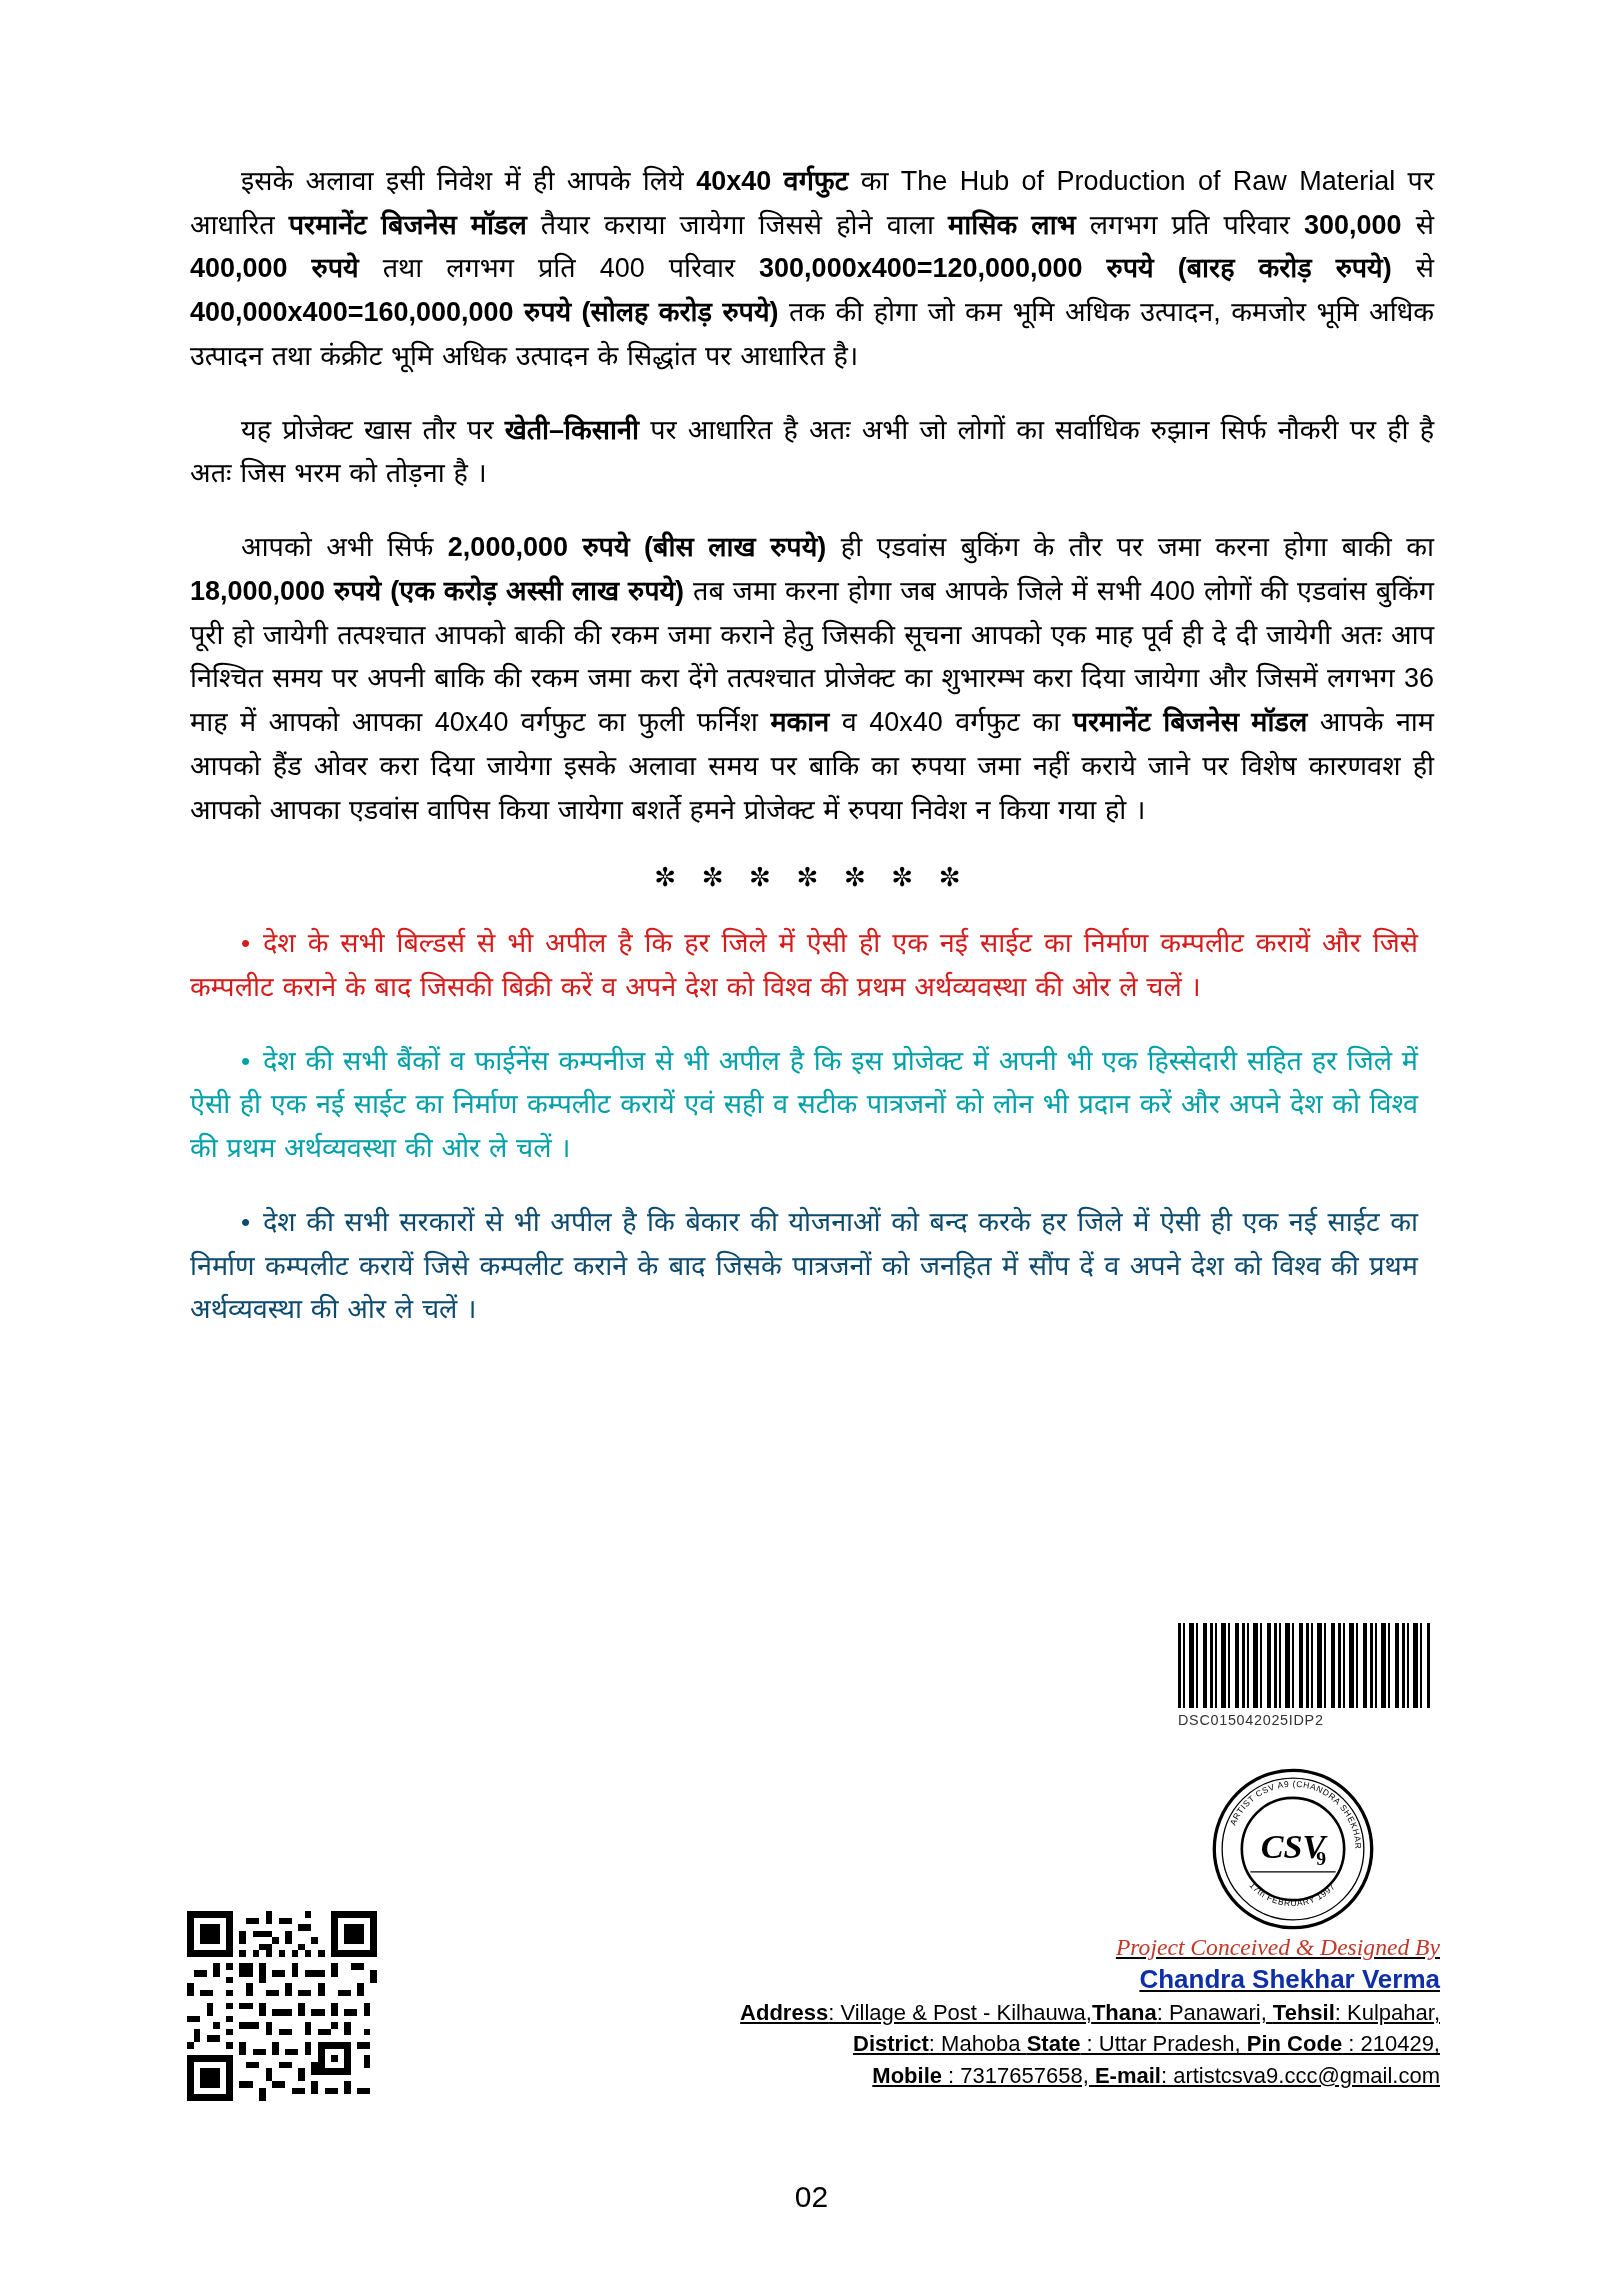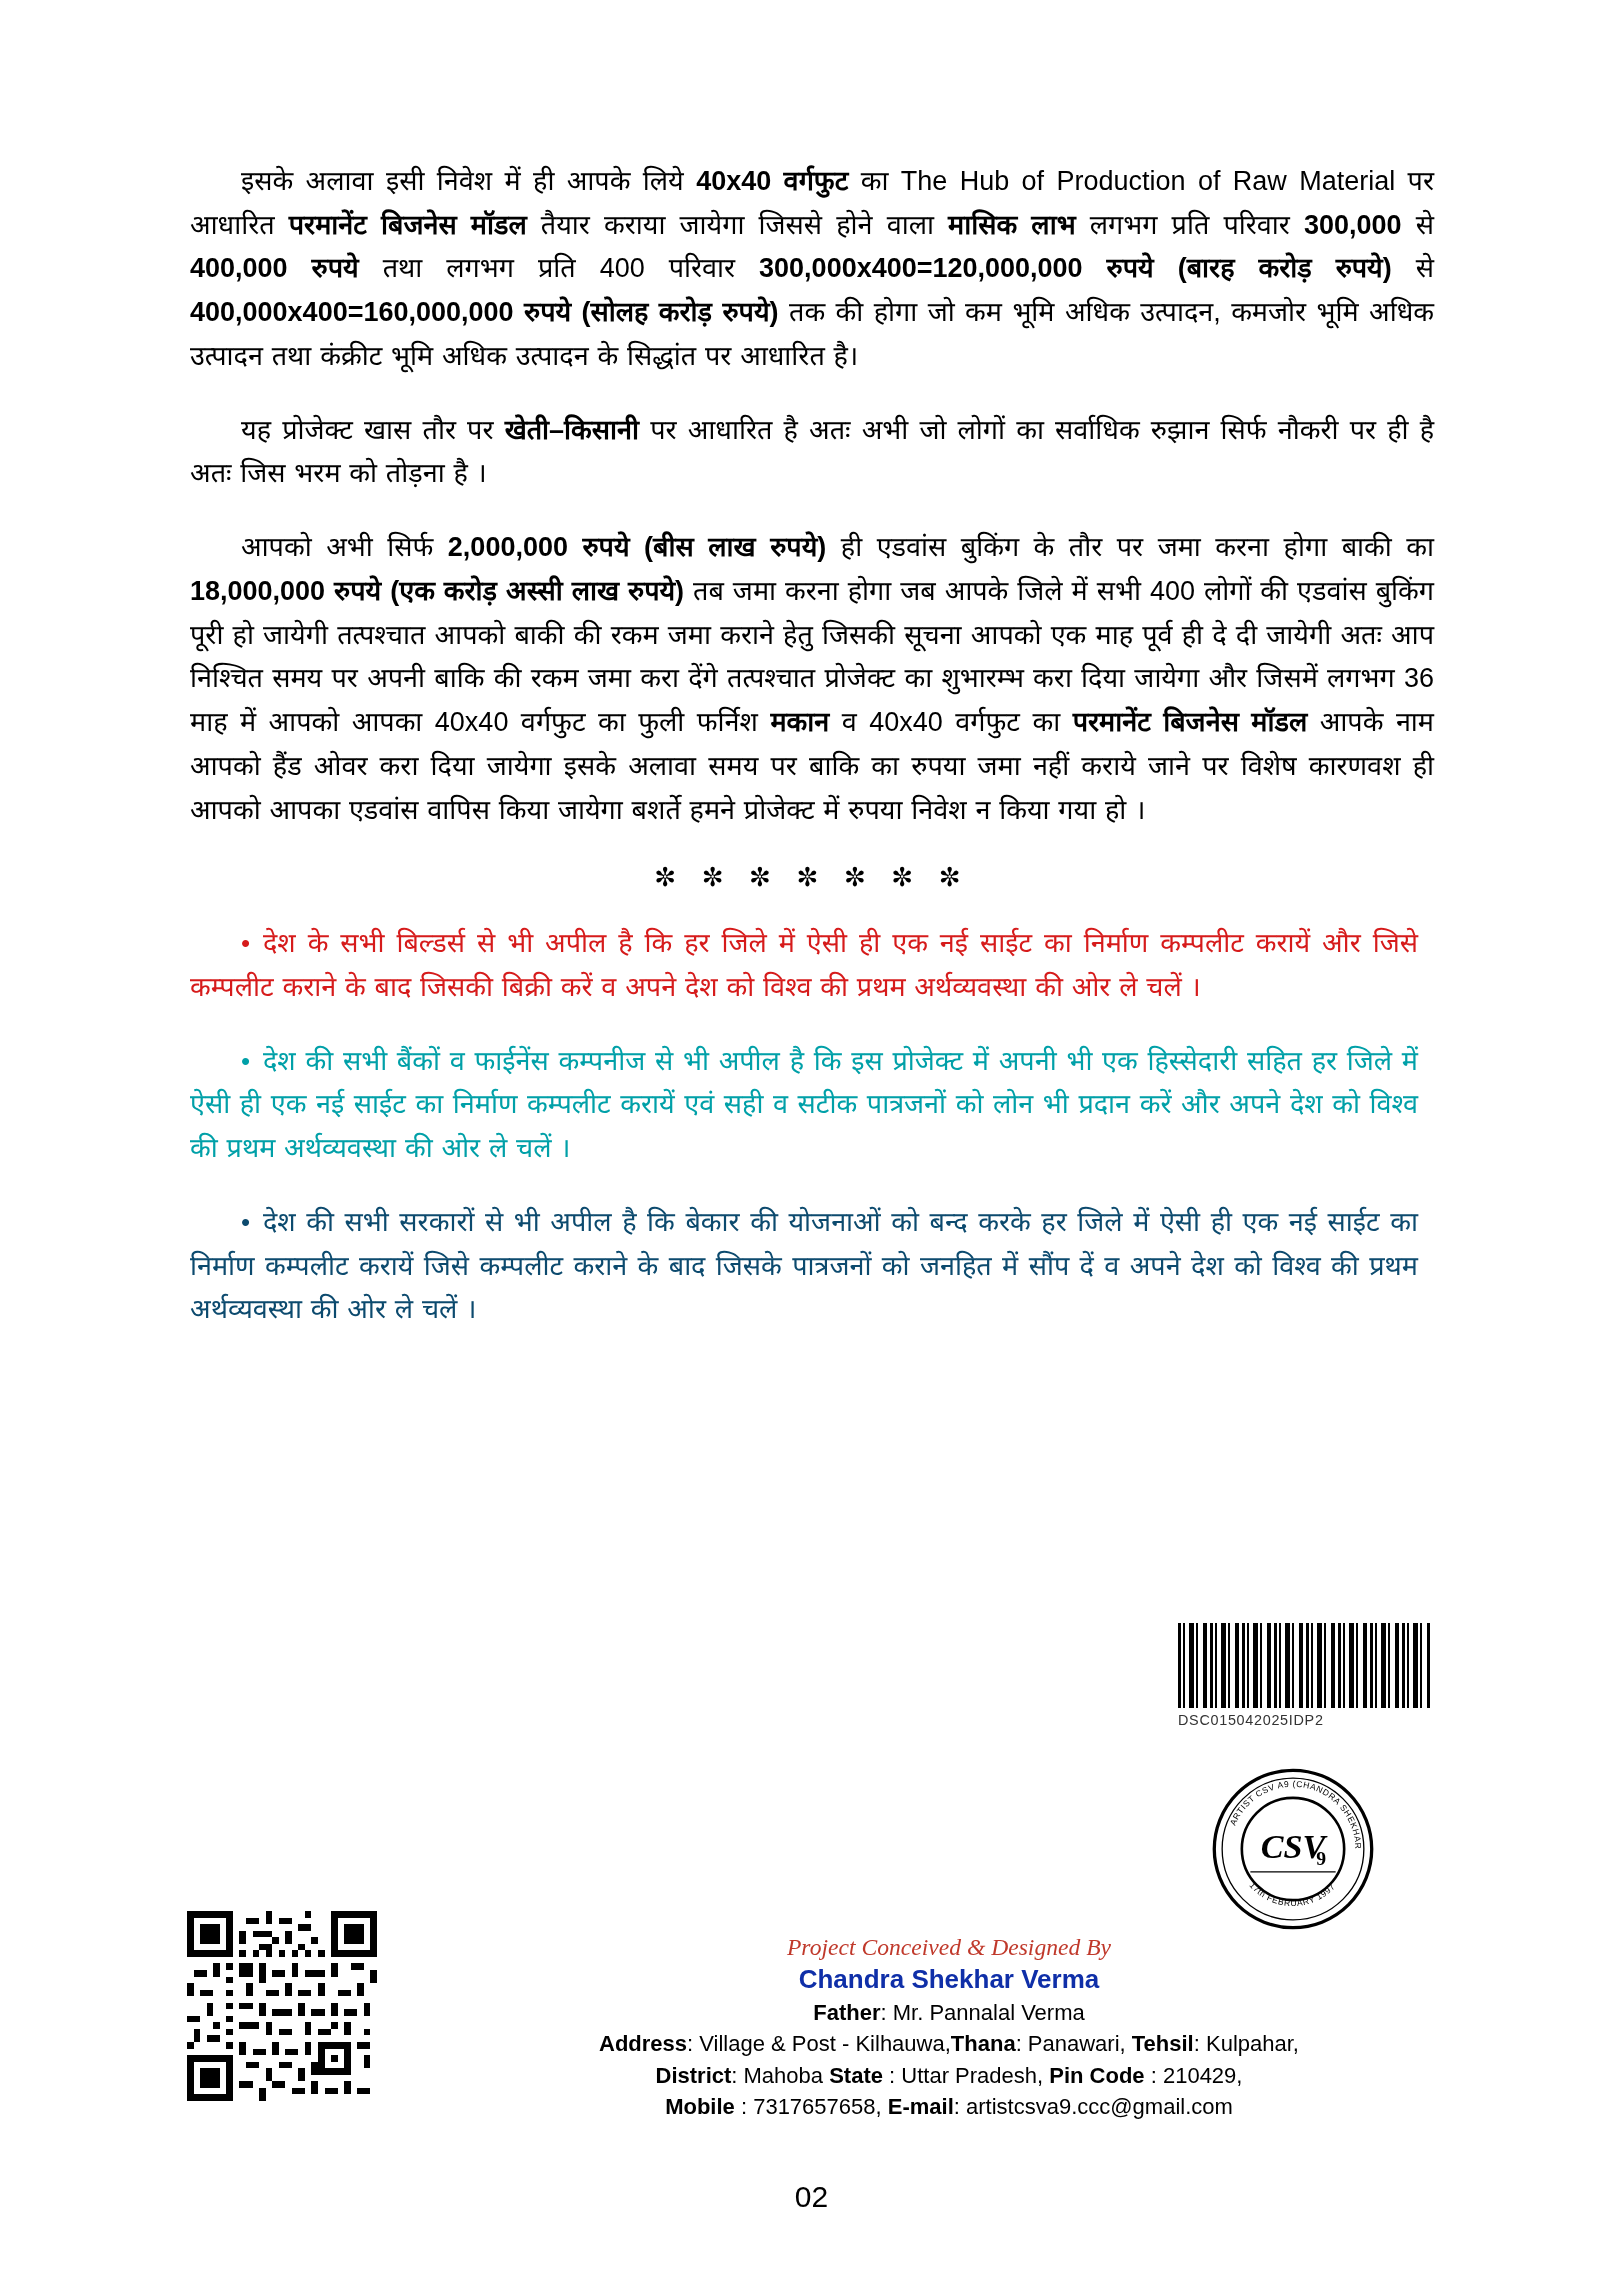--- a/index.html
+++ b/index.html
@@ -103,22 +103,23 @@
     width: 190px;
     height: 190px;
   }
   .qr svg { display: block; }
 
   .signblock {
     position: absolute;
     left: 458px;
     top: 1934px;
     width: 982px;
-    text-align: center;
+    text-align: right;
     color: #000;
+    text-decoration: underline;
   }
   .sign-script {
     font-family: "Liberation Serif", serif;
     font-style: italic;
     font-size: 23.6px;
     color: #c0392b;
     margin-bottom: 2.6px;
   }
   .sign-name {
     font-size: 26px;
@@ -304,23 +305,20 @@
         <rect x="8" y="17" width="1" height="1"></rect>
           <rect x="22" y="17" width="1" height="1"></rect>
       </g>
     </svg>
   </div>
 
   <div class="signblock">
     <div class="sign-script">Project Conceived &amp; Designed By</div>
     <div class="sign-name">Chandra Shekhar Verma</div>
     <div class="sign-line">
-      <b>Father</b><span>:  Mr. Pannalal Verma</span>
-    </div>
-    <div class="sign-line">
       <b>Address</b><span>: Village &amp; Post - Kilhauwa,</span><b>Thana</b><span>: Panawari, </span><b>Tehsil</b><span>: Kulpahar,</span>
     </div>
     <div class="sign-line">
       <b>District</b><span>: Mahoba </span><b>State</b><span> : Uttar Pradesh, </span><b>Pin Code</b><span> : 210429,</span>
     </div>
     <div class="sign-line">
       <b>Mobile</b><span> : 7317657658, </span><b>E-mail</b><span>: artistcsva9.ccc@gmail.com</span>
     </div>
   </div>
 

